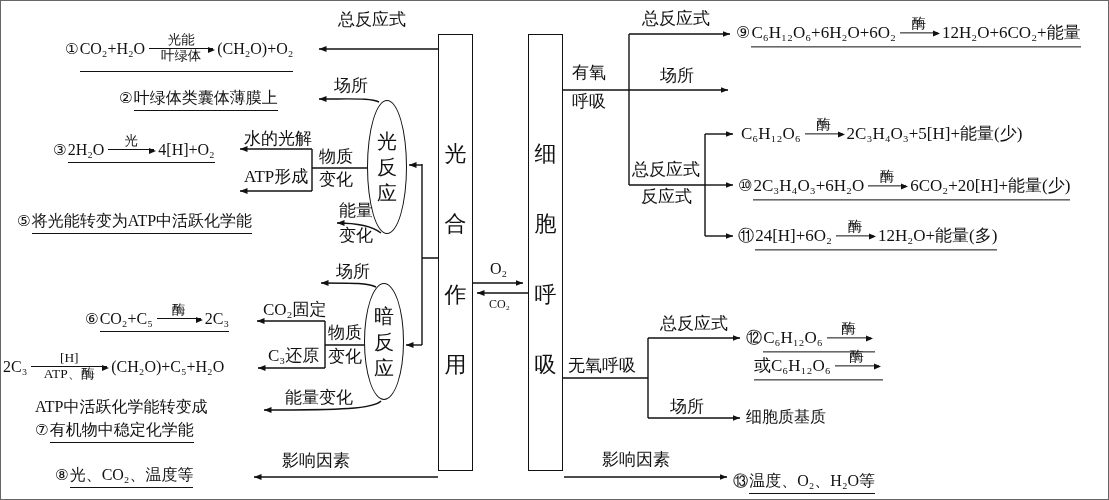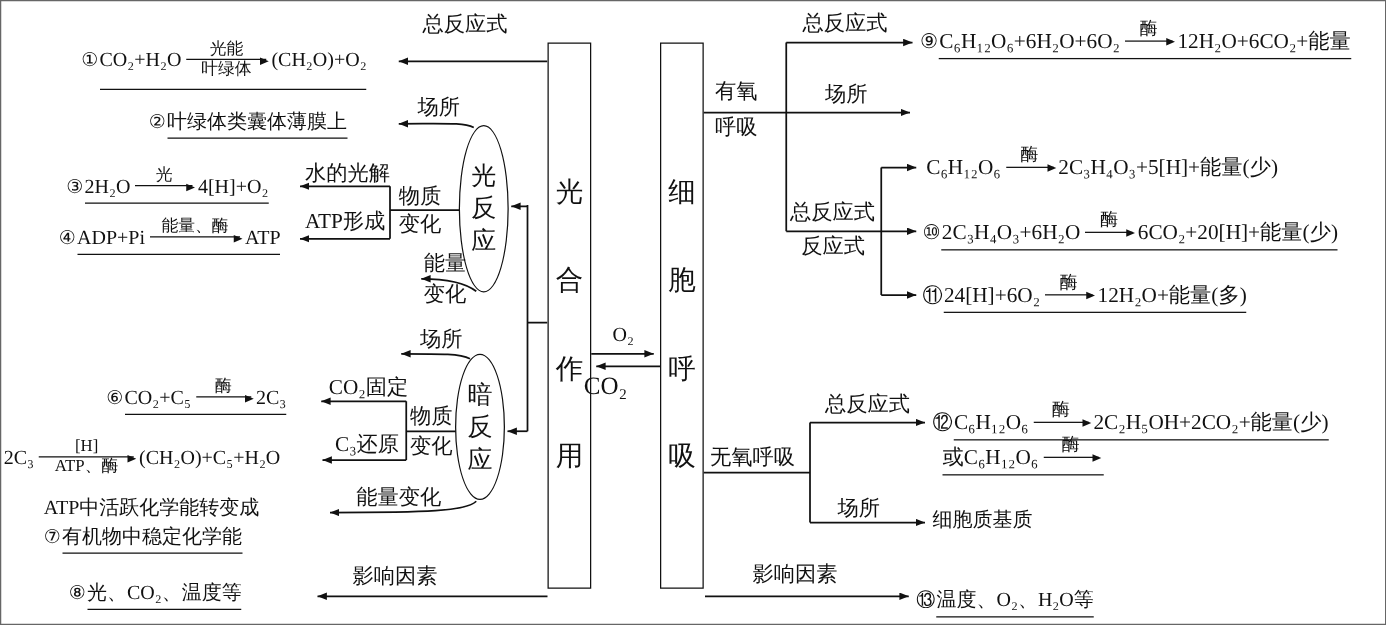--- a/index.html
+++ b/index.html
@@ -88,21 +88,21 @@
     <span>用</span>
   </div>
   <div class="col" style="left:527px">
     <span>细</span>
     <span>胞</span>
     <span>呼</span>
     <span>吸</span>
   </div>
 
   <div class="lbl" style="left:489px;top:259px;font-size:16px">O₂</div>
-  <div class="lbl" style="left:466px;top:297px;font-size:20px">CO₂</div>
+  <div class="lbl" style="left:488px;top:297px;font-size:12px">CO₂</div>
 
   <div class="ell" style="left:366px;top:99px;width:40px;height:134px">
     <span>光</span>
     <span>反</span>
     <span>应</span>
   </div>
   <div class="ell" style="left:363px;top:282px;width:40px;height:117px">
     <span>暗</span>
     <span>反</span>
     <span>应</span>
@@ -116,28 +116,28 @@
   <div class="row" style="left:118px;top:97px">
     <span class="num">②</span><span class="u">叶绿体类囊体薄膜上</span>
   </div>
   <div class="lbl" style="left:333px;top:76px">场所</div>
 
   <div class="row" style="left:52px;top:149px">
     <span class="num">③</span><span class="u"><span>2H₂O</span><span class="rx" style="width:46px"><span class="above">光</span></span><span>4[H]+O₂</span></span>
   </div>
   <div class="lbl" style="left:243px;top:129px">水的光解</div>
 
-  <div class="row" style="left:46px;top:190px">
-    <span class="num">④</span><span class="u"><span>ADP+Pi</span><span class="rx" style="width:72px"><span class="above">能量、酶</span></span><span>ATP</span></span>
-  </div>
   <div class="lbl" style="left:243px;top:167px">ATP形成</div>
 
   <div class="lbl" style="left:318px;top:147px">物质</div>
   <div class="lbl" style="left:318px;top:170px">变化</div>
 
+  <div class="row" style="left:16px;top:220px">
+    <span class="num">⑤</span><span class="u">将光能转变为ATP中活跃化学能</span>
+  </div>
   <div class="lbl" style="left:338px;top:201px">能量</div>
   <div class="lbl" style="left:338px;top:226px">变化</div>
 
   <div class="lbl" style="left:335px;top:262px">场所</div>
 
   <div class="row" style="left:84px;top:318px">
     <span class="num">⑥</span><span class="u"><span>CO₂+C₅</span><span class="rx" style="width:44px"><span class="above">酶</span></span><span>2C₃</span></span>
   </div>
   <div class="lbl" style="left:262px;top:300px">CO₂固定</div>
 
@@ -183,21 +183,21 @@
     <span class="num">⑩</span><span class="u"><span>2C₃H₄O₃+6H₂O</span><span class="rx" style="width:38px"><span class="above">酶</span></span><span>6CO₂+20[H]+能量(少)</span></span>
   </div>
   <div class="row small" style="left:737px;top:235px">
     <span class="num">⑪</span><span class="u"><span>24[H]+6O₂</span><span class="rx" style="width:38px"><span class="above">酶</span></span><span>12H₂O+能量(多)</span></span>
   </div>
 
   <div class="lbl" style="left:567px;top:356px">无氧呼吸</div>
   <div class="lbl" style="left:659px;top:314px">总反应式</div>
 
   <div class="row small" style="left:745px;top:337px">
-    <span class="num">⑫</span><span class="u"><span>C₆H₁₂O₆</span><span class="rx" style="width:44px"><span class="above">酶</span></span><span>2C₂H₅OH+2CO₂+能量(少)</span></span>
+    <span class="num">⑫</span><span class="u"><span>C₆H₁₂O₆</span><span class="rx" style="width:44px"><span class="above">酶</span></span></span>
   </div>
   <div class="row small" style="left:753px;top:365px">
     <span class="u"><span>或C₆H₁₂O₆</span><span class="rx" style="width:44px"><span class="above">酶</span></span></span>
   </div>
 
   <div class="lbl" style="left:669px;top:397px">场所</div>
   <div class="row" style="left:745px;top:416px">
     <span>细胞质基质</span>
   </div>
 

